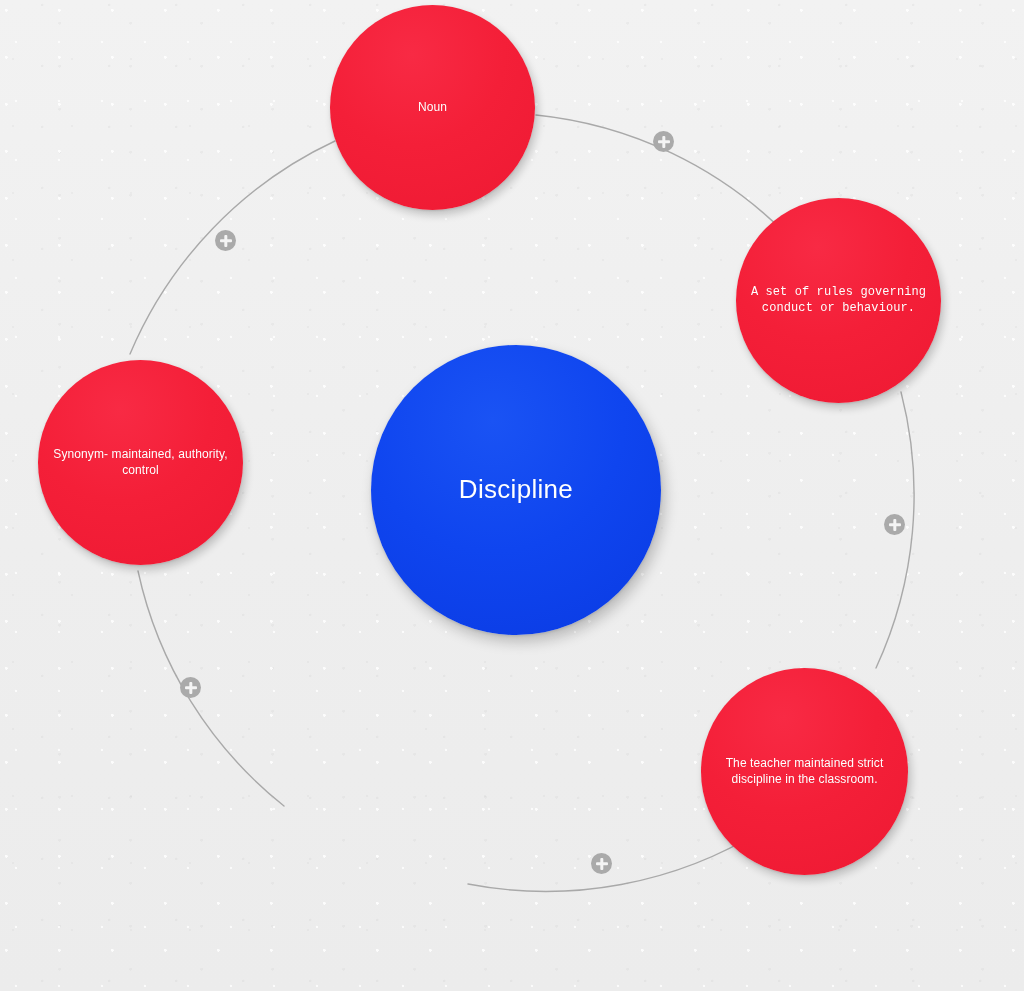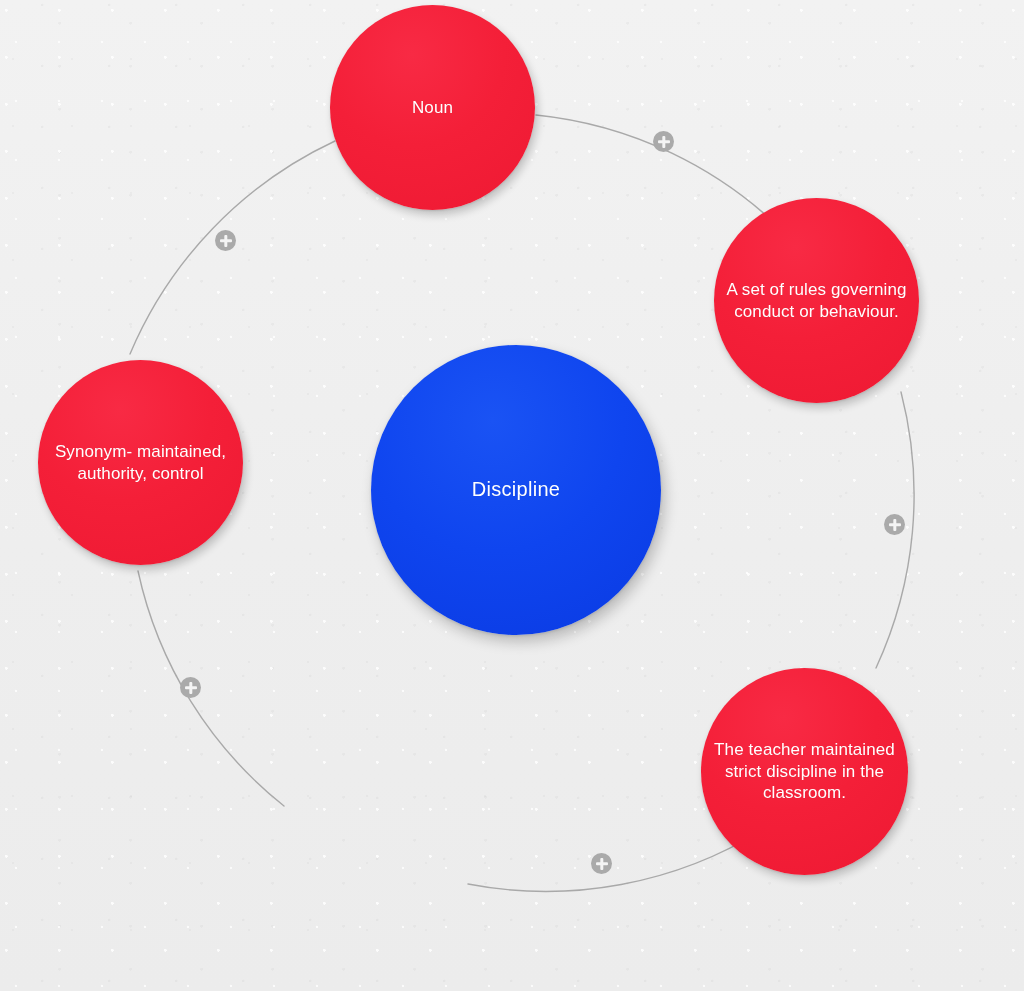--- a/index.html
+++ b/index.html
@@ -66,39 +66,39 @@
     padding: 0 6px;
   }
 
   .node-red {
     background:
       radial-gradient(circle at 40% 24%, #f82a44 0%, #f41f38 46%, #ee1933 100%);
     box-shadow:
       3px 5px 9px rgba(0,0,0,0.20),
       0 1px 2px rgba(0,0,0,0.10);
   }
-  .node-red .node-label { font-size: 17px; }
+  .node-red .node-label { font-size: 12px; }
 
   .node-blue {
     background:
       radial-gradient(circle at 42% 26%, #1a53f4 0%, #0f45ef 48%, #0a3ae2 100%);
     box-shadow:
       4px 7px 14px rgba(0,0,0,0.22),
       0 1px 3px rgba(0,0,0,0.12);
   }
   .node-blue .node-label {
-    font-size: 20px;
+    font-size: 26px;
     font-weight: 400;
     letter-spacing: 0.3px;
   }
 
   
   #node-center  { left: 371px; top: 345px; width: 290px; height: 290px; }
   #node-noun    { left: 330px; top: 5px;   width: 205px; height: 205px; }
-  #node-def     { left: 714px; top: 198px; width: 205px; height: 205px; }
+  #node-def     { left: 736px; top: 198px; width: 205px; height: 205px; font-family: Liberation Mono, monospace; }
   #node-example { left: 701px; top: 668px; width: 207px; height: 207px; }
   #node-colloc  { left: 272px; top: 739px; width: 207px; height: 207px; }
   #node-synonym { left: 38px;  top: 360px; width: 205px; height: 205px; }
 
   
   .plus-handle {
     position: absolute;
     width: 21px;
     height: 21px;
     border-radius: 50%;

